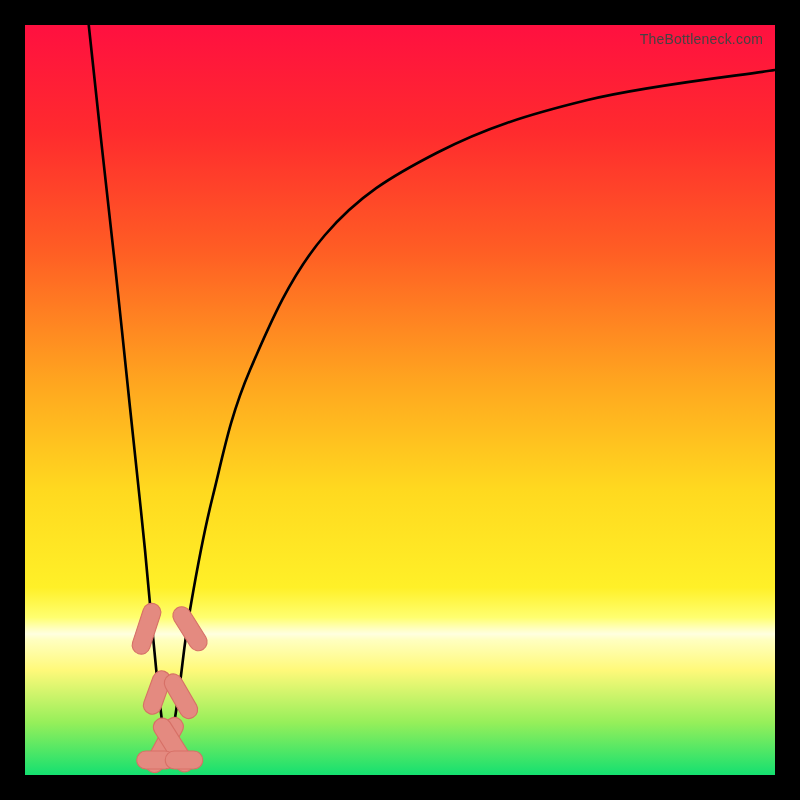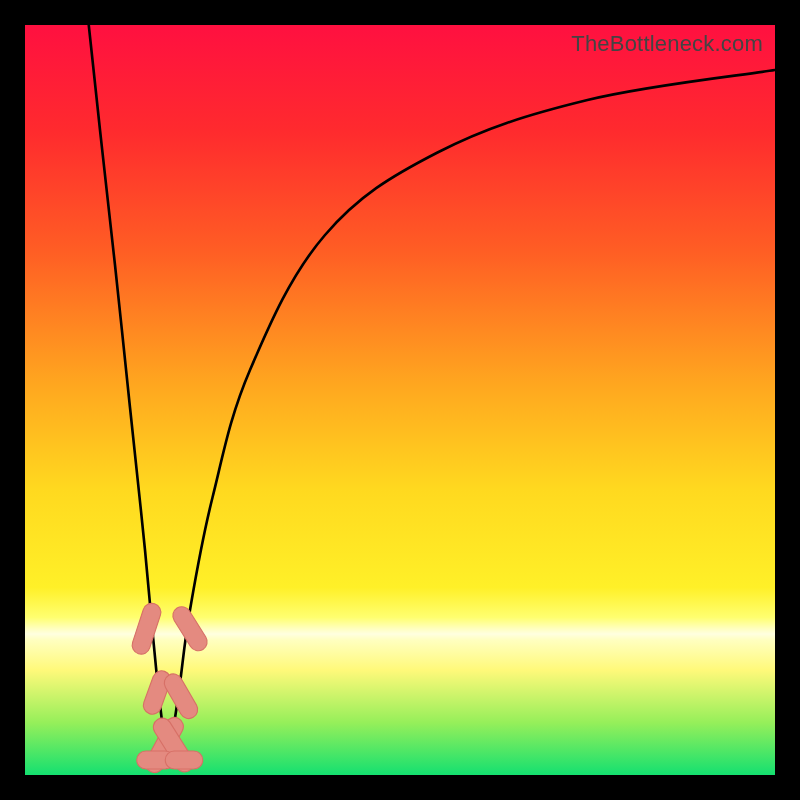--- a/index.html
+++ b/index.html
@@ -27,21 +27,21 @@
   }
   .gradient {
     position: absolute;
     inset: 0;
   }
   .watermark {
     position: absolute;
     top: 6px;
     right: 12px;
     color: #444;
-    font-size: 22px;
+    font-size: 14px;
     letter-spacing: 0.2px;
     font-weight: 500;
     user-select: none;
   }
   svg.curves {
     position: absolute;
     inset: 0;
   }
 </style>
 </head>

